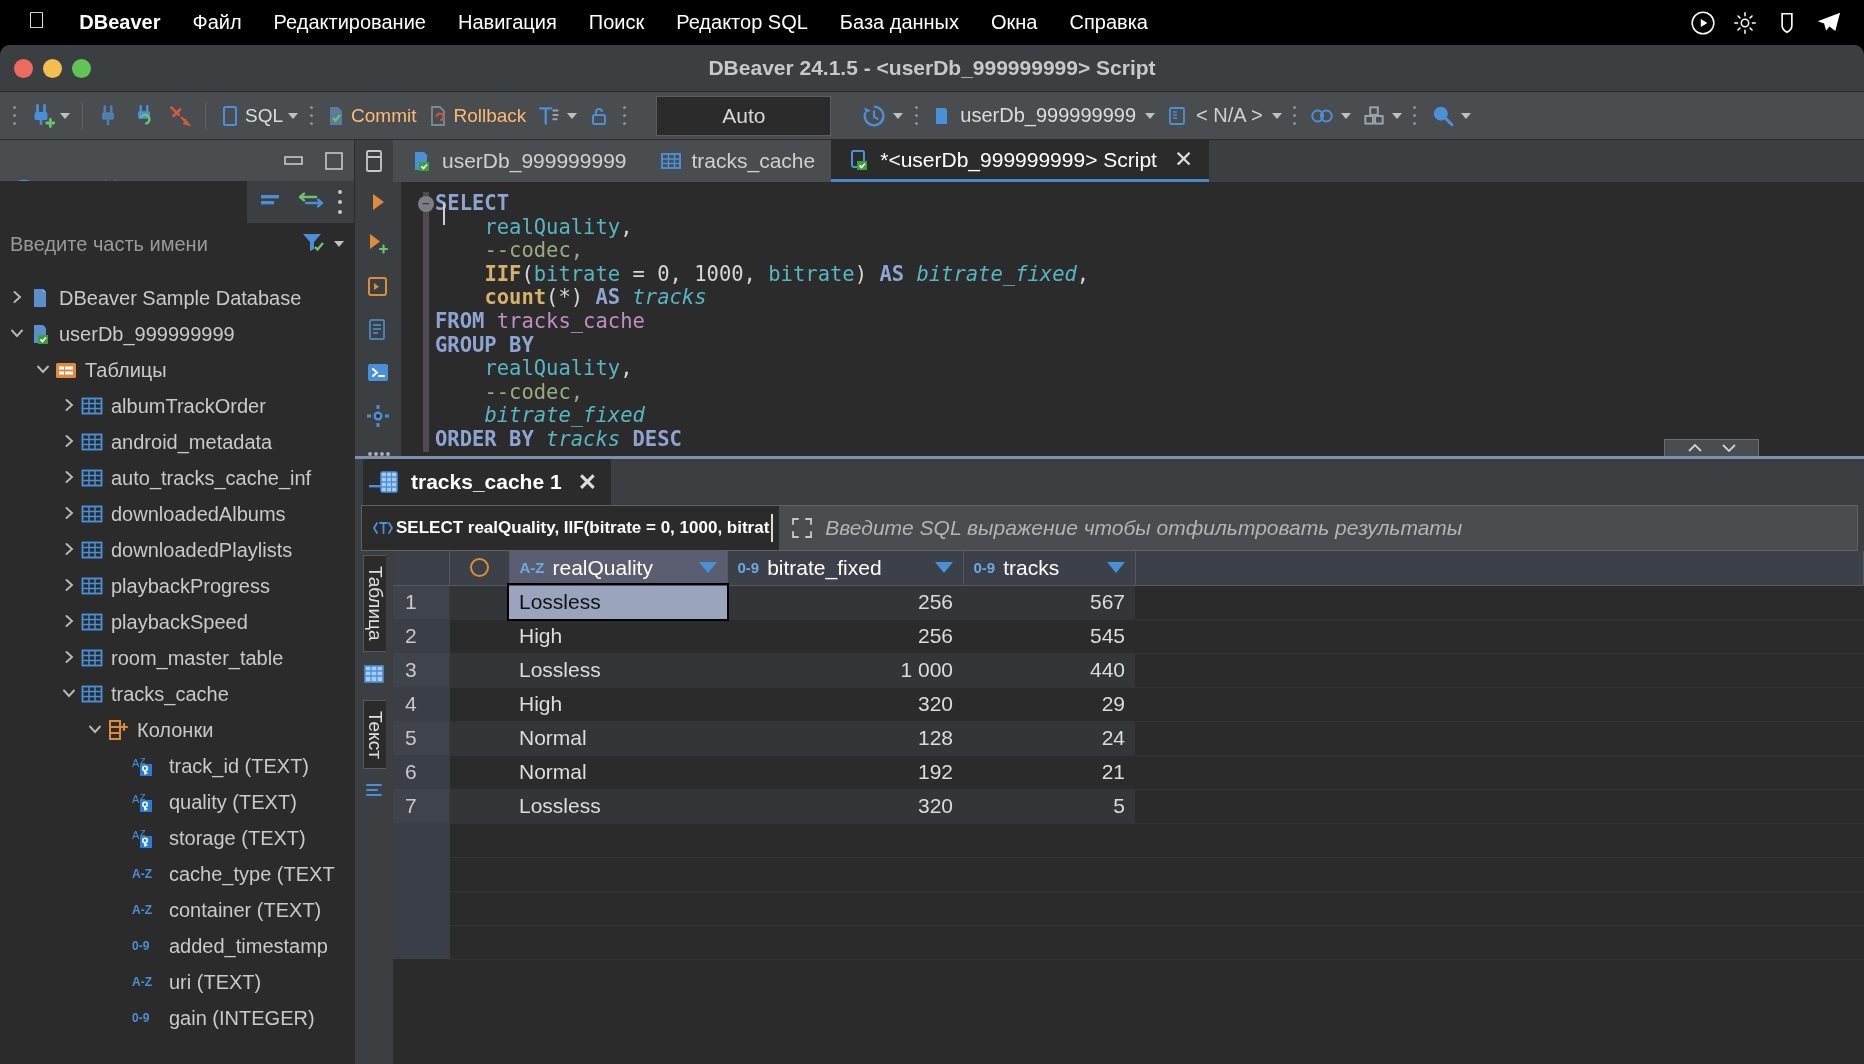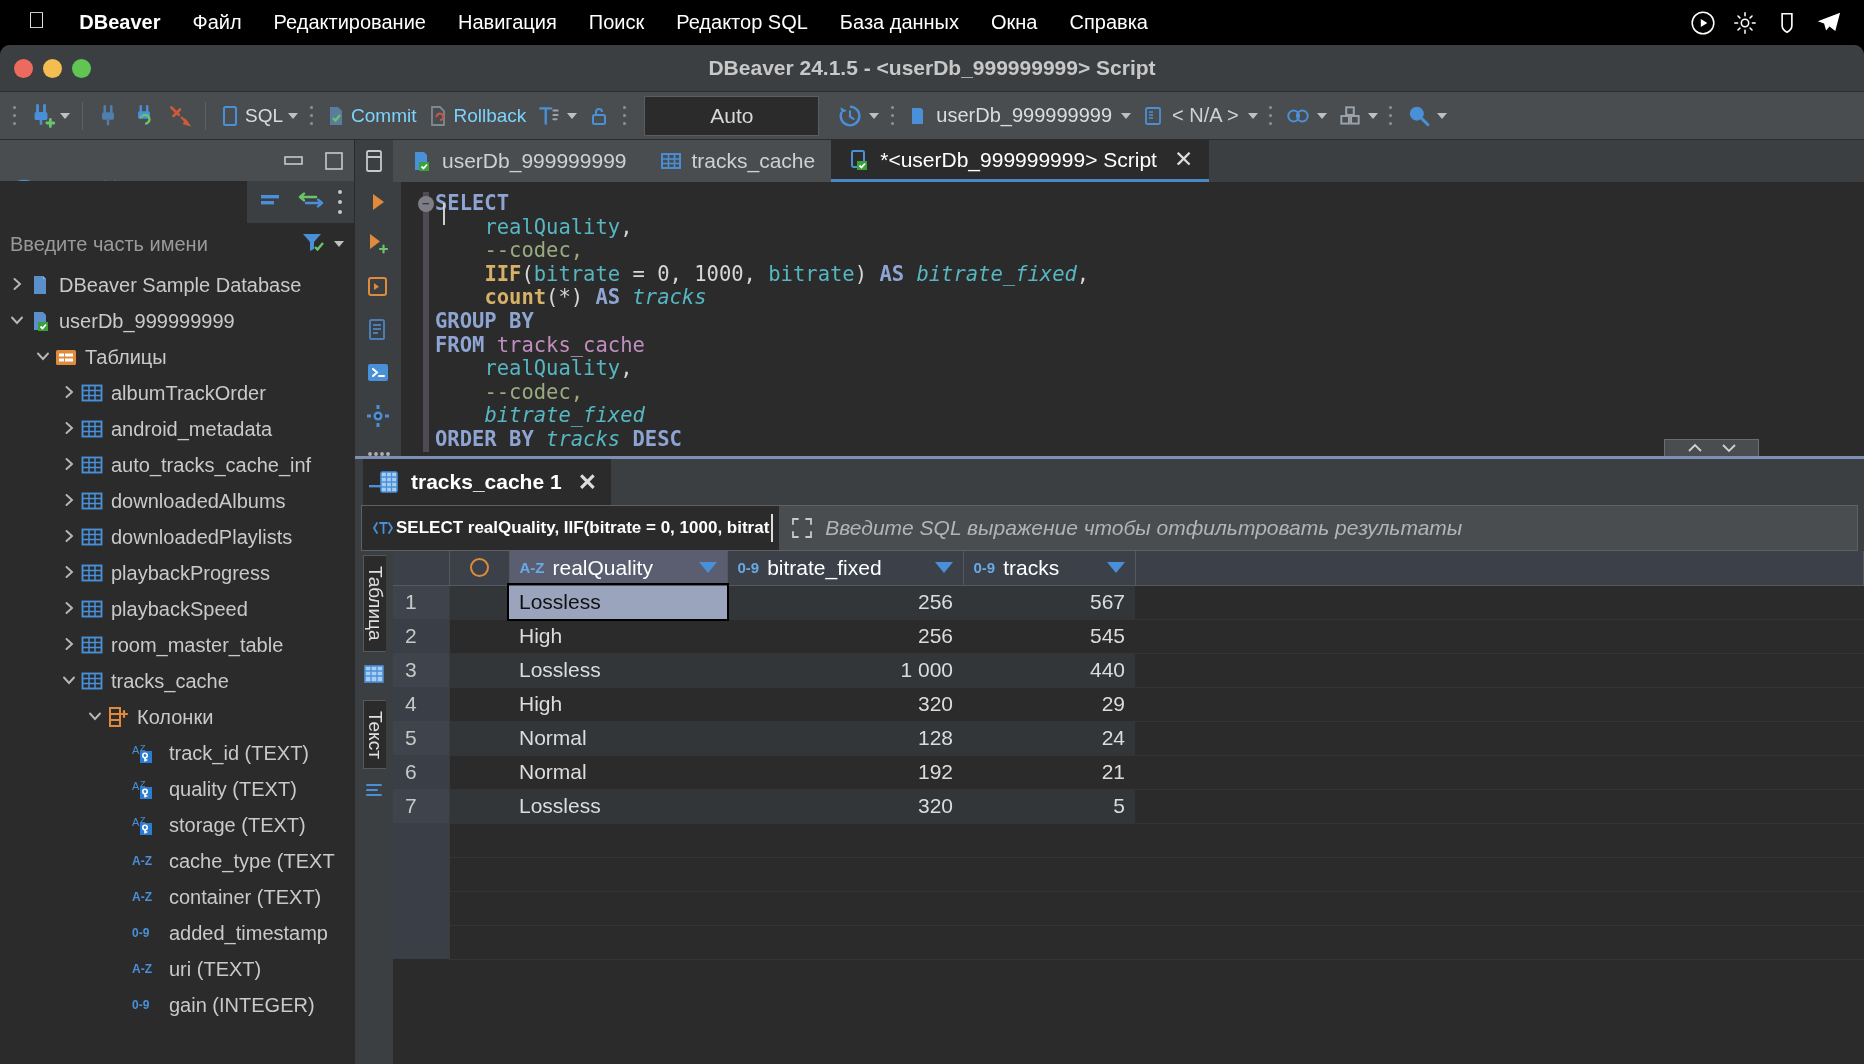--- a/index.html
+++ b/index.html
@@ -34,30 +34,30 @@
     position:absolute; left:0; right:0; text-align:center;
     font-size:21px; font-weight:bold; color:#c8c8c8; letter-spacing:0px;
   }
 
   
   .toolbar {
     height:48px; background:#4a4d4f; display:flex; align-items:center;
     padding:0 6px; gap:0; border-bottom:1px solid #2b2b2b;
   }
   .tb-btn { display:flex; align-items:center; gap:3px; padding:0 5px; height:40px; }
-  .tb-lbl { font-size:19px; color:#7dd3fc; }
+  .tb-lbl { font-size:19px; color:#fdba74; }
   .tb-lbl.on { color:#dcdcdc; }
   .caret { width:0;height:0;border-left:5px solid transparent;border-right:5px solid transparent;border-top:6px solid #c0c0c0; margin-left:2px;}
   .tb-sep { width:1px; height:28px; background:#5d6164; margin:0 7px; }
   .tb-dots { width:4px; height:28px; margin:0 6px; display:flex; flex-direction:column; justify-content:space-evenly; align-items:center;}
   .tb-dots i { width:3px;height:3px;background:#8e9194;border-radius:50%; display:block;}
   .auto-box {
     width:175px; height:40px; background:#2b2b2b; border:1px solid #5a5d60;
     display:flex; align-items:center; justify-content:center;
-    color:#d8d8d8; font-size:21px; margin:0 12px;
+    color:#d8d8d8; font-size:21px; margin:0 24px;
   }
   .conn-lbl { font-size:20px; color:#dcdcdc; padding:0 4px; }
   .na-lbl { font-size:20px; color:#d0d0d0; padding:0 4px; }
 
   
   .body { display:flex; height:calc(1019px - 47px - 48px); }
 
   
   .left { width:355px; background:#3c3f41; display:flex; flex-direction:column; border-right:1px solid #2b2b2b;}
   .lp-tabs { height:41px; display:flex; background:#4a4d4f; align-items:stretch; }
@@ -409,21 +409,21 @@
           <svg width="26" height="24" viewBox="0 0 26 24">
               <path d="M3 4h18l-7 8v7l-4 2v-9z" fill="#4a90d9"></path>
               <path d="M15 17l2.5 2.5L23 13" stroke="#6ac46a" stroke-width="2.4" fill="none"></path>
             </svg>
         </span>
         <span class="caret"></span>
       </div>
 
       <div class="tree">
 
-      <div class="tnode" style="padding-left: 6px;">
+      <div class="tnode" style="padding-left: 6px; margin-top: 13px;">
             <span class="arrow"><svg width="16" height="16" viewBox="0 0 16 16">
                 <path d="M5.5 3L11 8l-5.5 5" stroke="#b8b8b8" stroke-width="1.9" fill="none" stroke-linecap="round"></path>
               </svg></span>
             <span class="ic">
               <svg width="24" height="24" viewBox="0 0 24 24">
                 <path d="M6 3h9l3 3v15H6z" fill="#5b8fc9"></path>
                 <path d="M15 3l3 3h-3z" fill="#86b4e0"></path>
               </svg>
             </span>
             <span>DBeaver Sample Database</span>
@@ -761,22 +761,22 @@
           <div class="codearea">
             <div class="foldbar"></div>
             <div class="fold-minus">−</div>
             <div class="caretline"></div>
 
           <div class="cline"><span class="k">SELECT</span></div>
               <div class="cline"><span class="pl">    </span><span class="id">realQuality</span><span class="pl">,</span></div>
               <div class="cline"><span class="pl">    </span><span class="cm">--codec,</span></div>
               <div class="cline"><span class="pl">    </span><span class="fn">IIF</span><span class="pl">(</span><span class="id">bitrate</span><span class="pl"> = </span><span class="num">0</span><span class="pl">, </span><span class="num">1000</span><span class="pl">, </span><span class="id">bitrate</span><span class="pl">) </span><span class="k">AS</span><span class="pl"> </span><span class="ital">bitrate_fixed</span><span class="pl">,</span></div>
               <div class="cline"><span class="pl">    </span><span class="fn">count</span><span class="pl">(*) </span><span class="k">AS</span><span class="pl"> </span><span class="ital">tracks</span></div>
+              <div class="cline"><span class="k">FROM</span><span class="pl"> </span><span class="tbl">tracks_cache</span></div>
               <div class="cline"><span class="k">GROUP BY</span></div>
-              <div class="cline"><span class="k">FROM</span><span class="pl"> </span><span class="tbl">tracks_cache</span></div>
               <div class="cline"><span class="pl">    </span><span class="id">realQuality</span><span class="pl">,</span></div>
               <div class="cline"><span class="pl">    </span><span class="cm">--codec,</span></div>
               <div class="cline"><span class="pl">    </span><span class="ital">bitrate_fixed</span></div>
               <div class="cline"><span class="k">ORDER BY</span><span class="pl"> </span><span class="ital">tracks</span><span class="pl"> </span><span class="k">DESC</span></div>
             </div>
           <div class="ed-scrollupdown">
             <svg width="16" height="12" viewBox="0 0 16 12">
                 <path d="M2 9L8 3l6 6" stroke="#d0d0d0" stroke-width="1.8" fill="none"></path>
               </svg>
             <svg width="16" height="12" viewBox="0 0 16 12">

